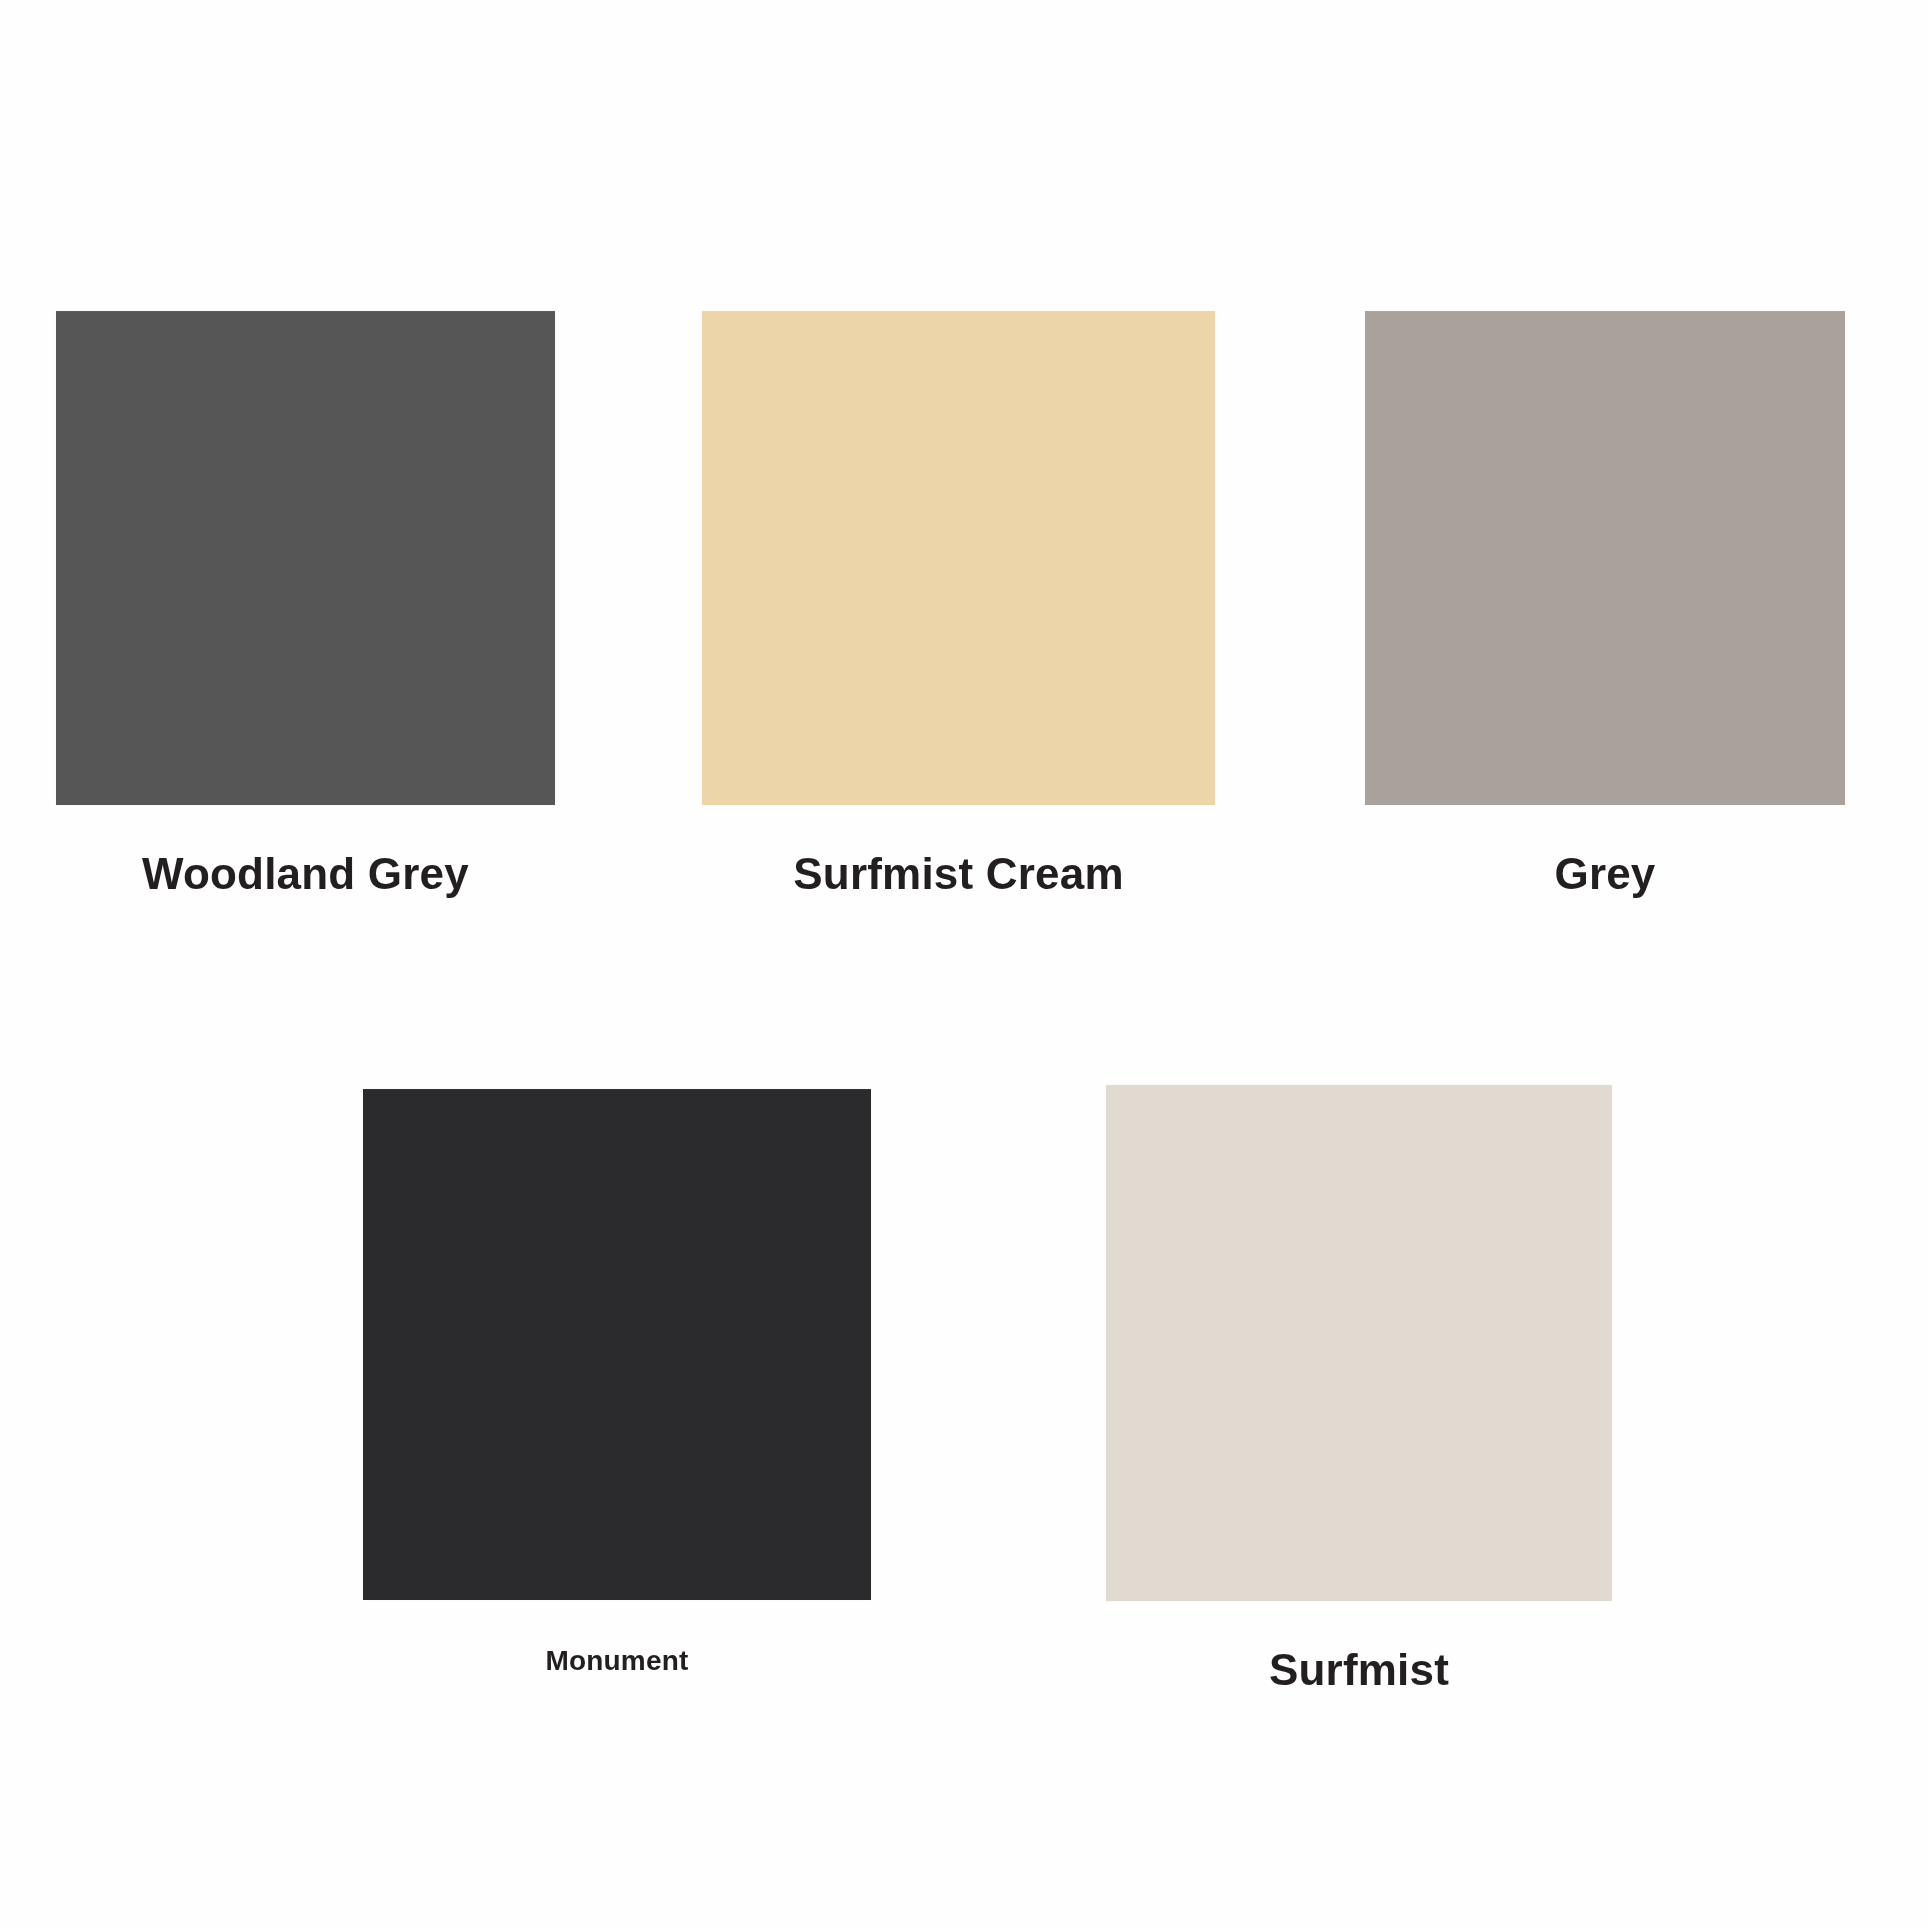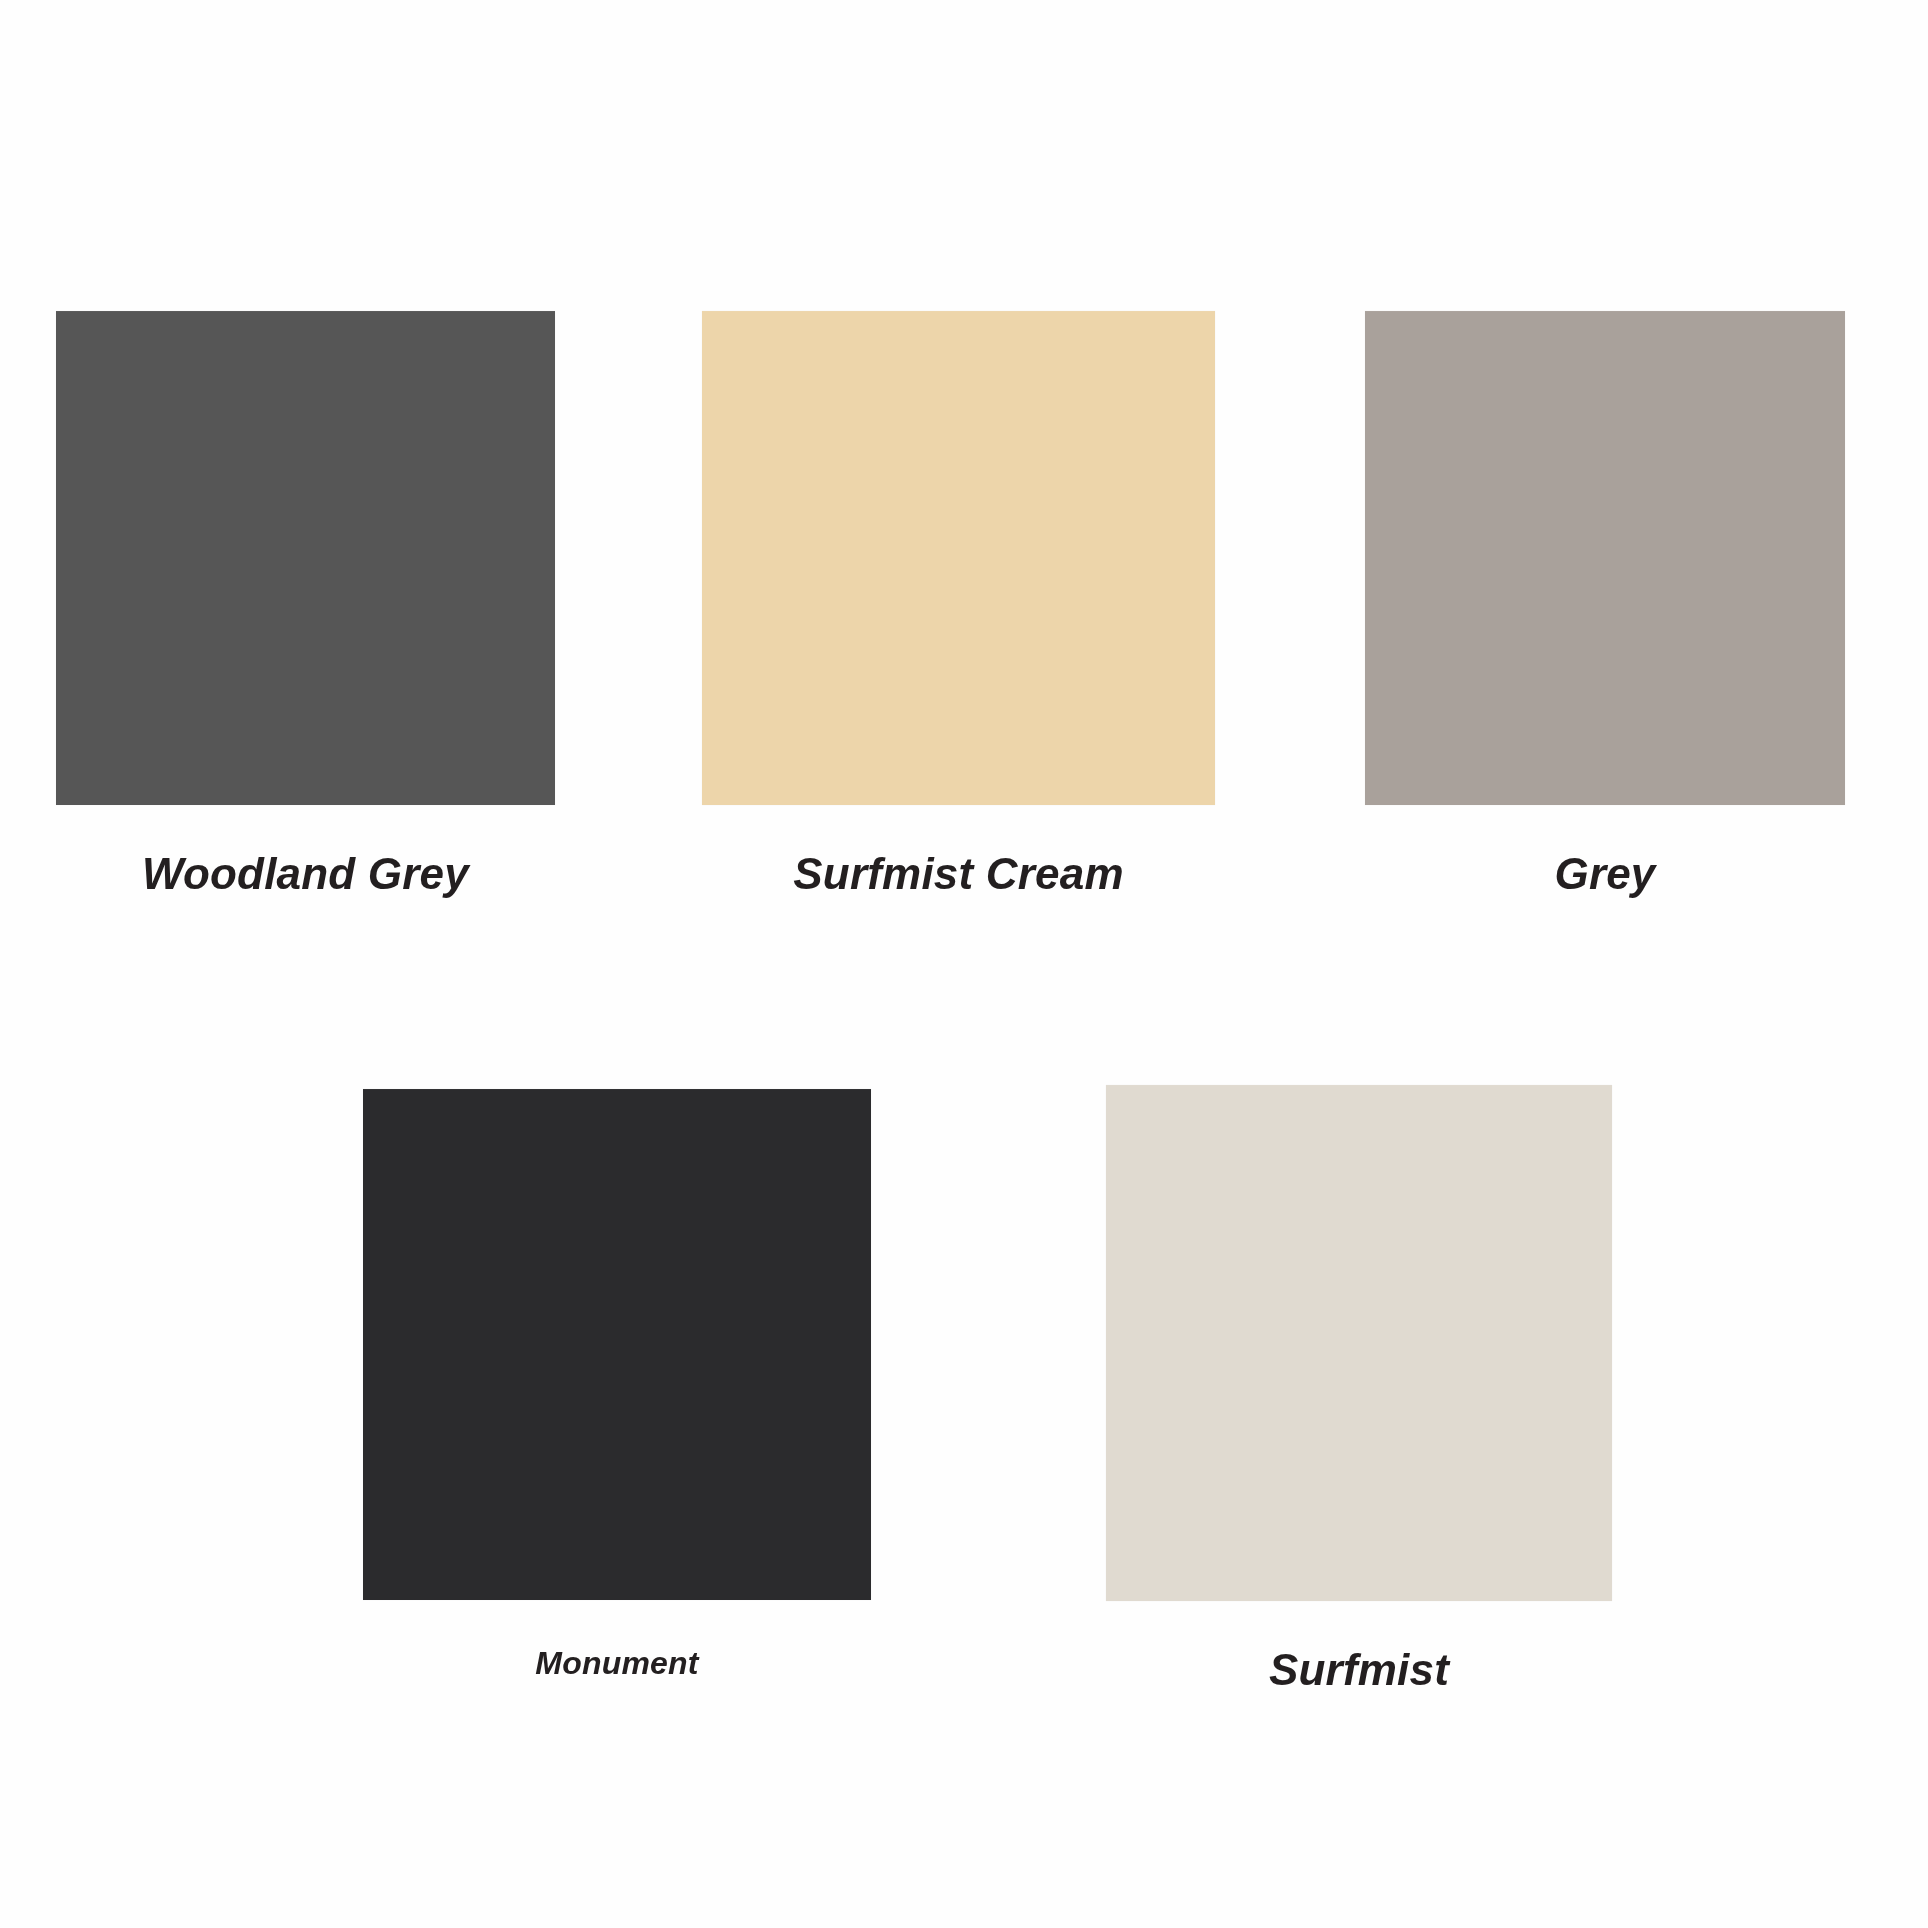--- a/index.html
+++ b/index.html
@@ -39,40 +39,39 @@
       inset 0 0.9px 0 rgba(255,255,255,0.04);
   }
 
   .swatch-label {
     font-weight: bold;
     color: #231f20;
     letter-spacing: 0.2px;
     white-space: nowrap;
     text-align: center;
     line-height: 1;
-    font-style: italic;
   }
 
   
   #cell-woodland-grey { left: 56px;   top: 311px; }
   #cell-woodland-grey .swatch-chip { width: 499px; height: 494px; }
   #cell-woodland-grey .swatch-label { font-size: 44px; margin-top: 47px; }
 
   #cell-classic-cream { left: 702px;  top: 311px; }
   #cell-classic-cream .swatch-chip { width: 513px; height: 494px; }
   #cell-classic-cream .swatch-label { font-size: 44px; margin-top: 47px; }
 
   #cell-dune { left: 1365px; top: 311px; }
   #cell-dune .swatch-chip { width: 480px; height: 494px; }
   #cell-dune .swatch-label { font-size: 44px; margin-top: 47px; }
 
   
   #cell-monument { left: 363px;  top: 1089px; }
   #cell-monument .swatch-chip { width: 508px; height: 511px; }
-  #cell-monument .swatch-label { font-size: 32px; margin-top: 47px; text-align: center; }
+  #cell-monument .swatch-label { font-size: 28px; margin-top: 47px; text-align: center; }
 
   #cell-surfmist { left: 1106px; top: 1085px; }
   #cell-surfmist .swatch-chip { width: 506px; height: 516px; }
   #cell-surfmist .swatch-label { font-size: 44px; margin-top: 47px; }
 </style>
 </head>
 <body>
 
 <div id="palette-board" style="background-color: rgb(254, 254, 254);">
 

